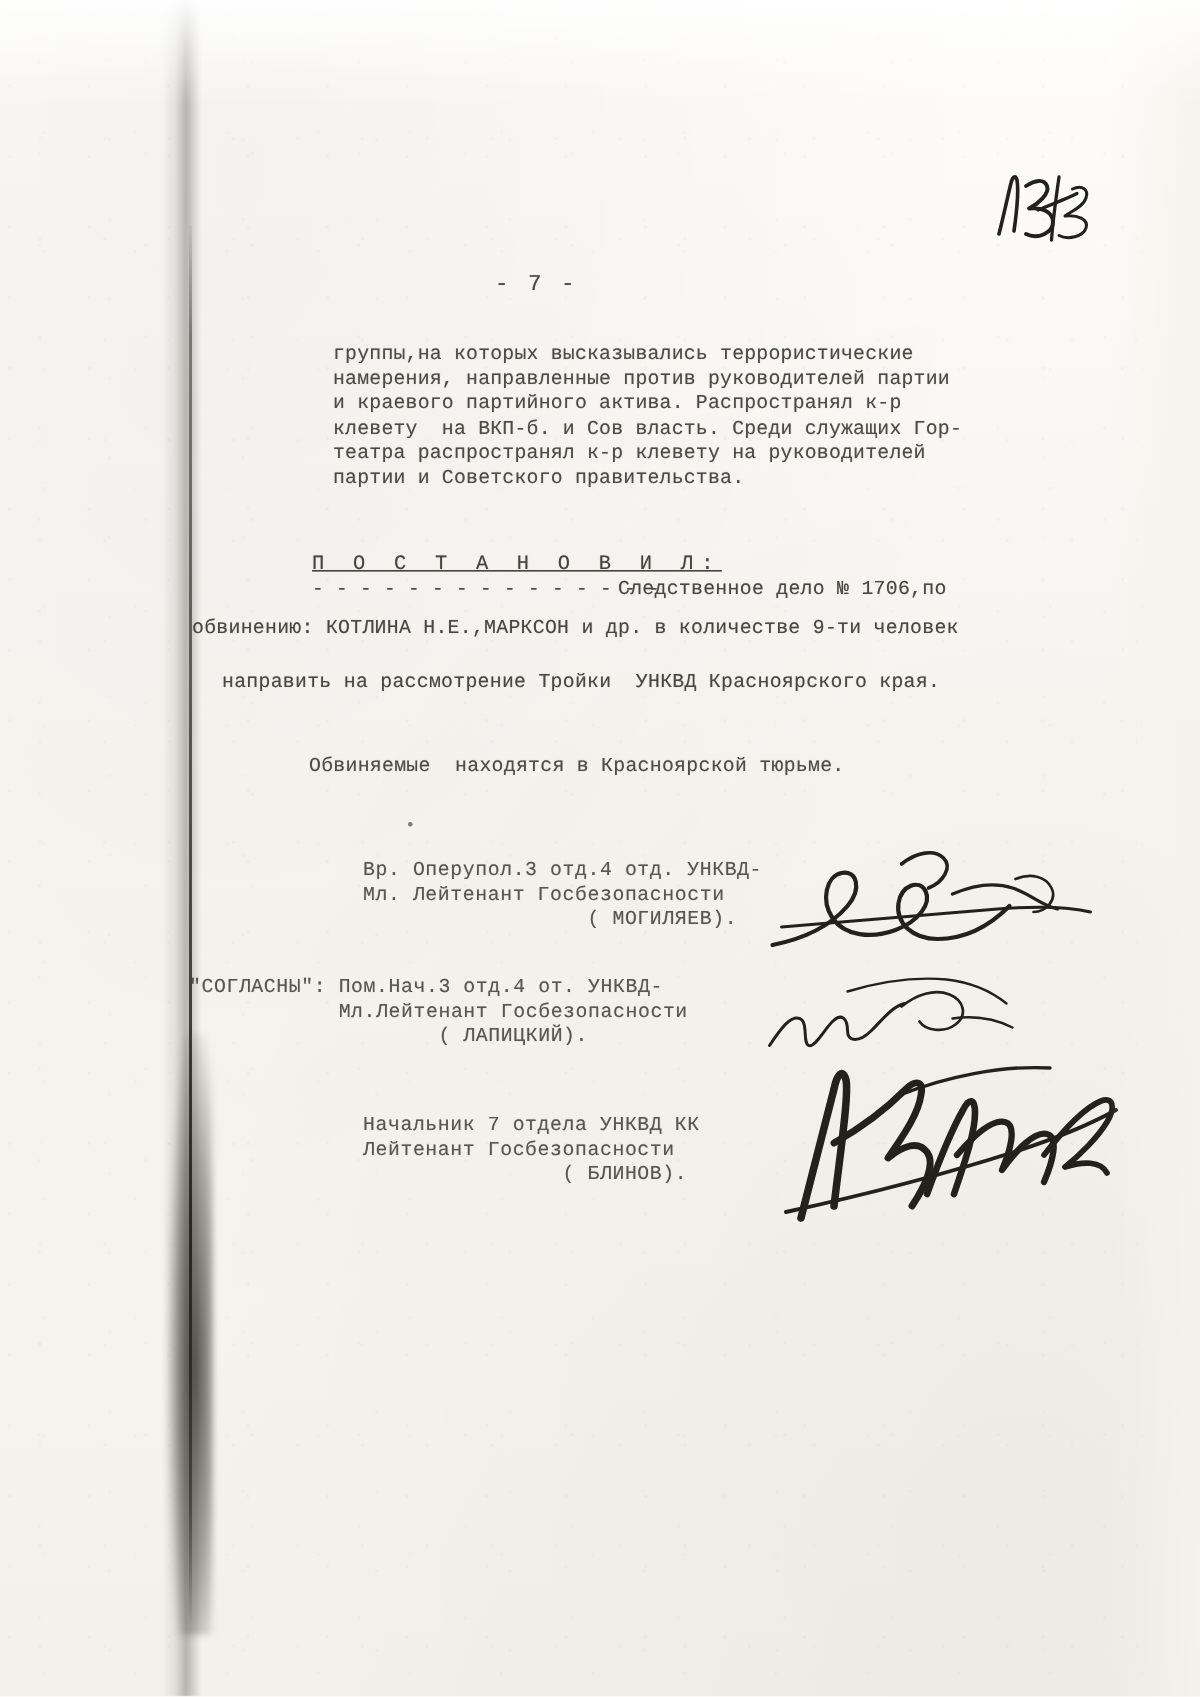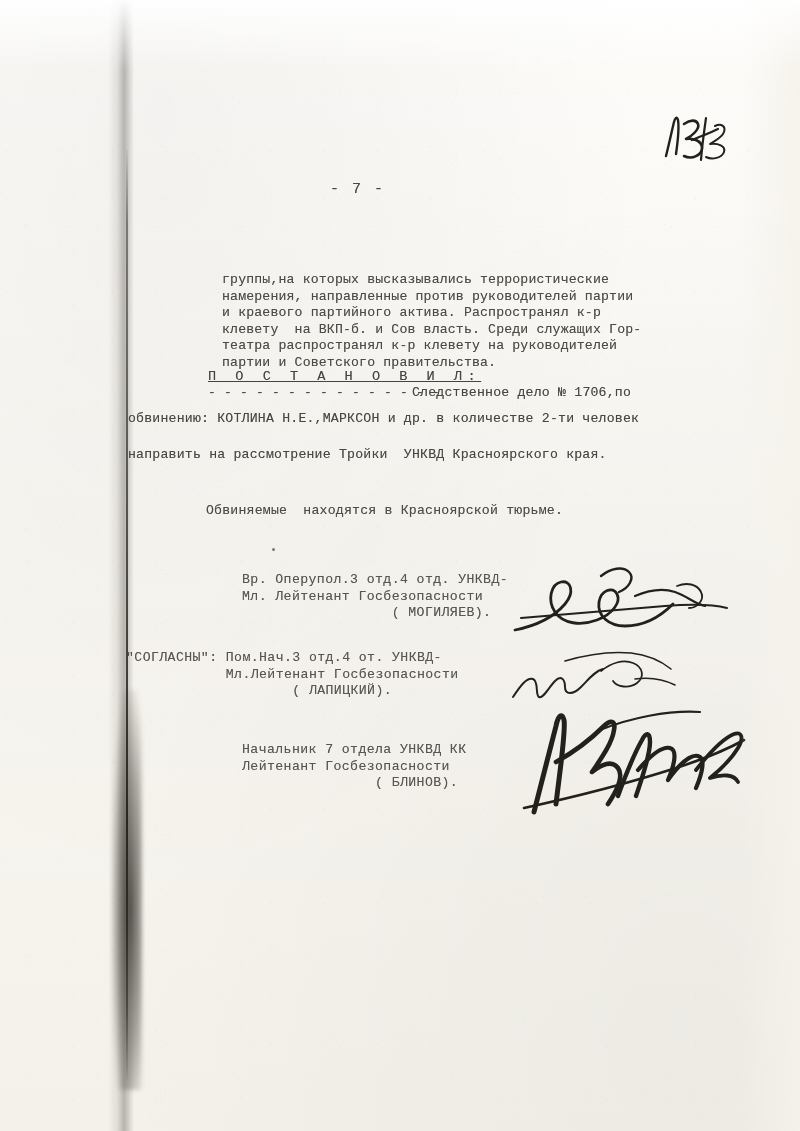--- a/index.html
+++ b/index.html
@@ -122,21 +122,20 @@
     color: #4a4741;
   }
 
   #para-1 {
     left: 222px;
     top: 228px;
     font-size: 13.2px;
     line-height: 16.6px;
     letter-spacing: 0.15px;
     color: #4e4b44;
-    margin-top: 44px;
   }
 
   #resolution-word {
     left: 208px;
     top: 368px;
     font-size: 13.6px;
     letter-spacing: 5.5px;
     color: #47443e;
     text-decoration: underline;
   }
@@ -160,20 +159,21 @@
     font-size: 13.2px;
     letter-spacing: 0.2px;
     color: #4a4741;
   }
   #direct-line {
     left: 128px;
     top: 446px;
     font-size: 13.2px;
     letter-spacing: 0.2px;
     color: #4a4741;
+    padding-left: 20px;
   }
   #prison-line {
     left: 206px;
     top: 502px;
     font-size: 13.2px;
     letter-spacing: 0.2px;
     color: #4f4c45;
     text-align: right;
   }
   .stray-dot {
@@ -248,21 +248,21 @@
   <div class="typed" id="para-1">группы,на которых высказывались террористические
 намерения, направленные против руководителей партии
 и краевого партийного актива. Распространял к-р
 клевету  на ВКП-б. и Сов власть. Среди служащих Гор-
 театра распространял к-р клевету на руководителей
 партии и Советского правительства.</div>
 
   <div class="typed" id="resolution-word">П О С Т А Н О В И Л:</div>
   <div class="typed" id="dash-rule">- - - - - - - - - - - - - - -</div>
   <div class="typed" id="case-line">Следственное дело № 1706,по</div>
-  <div class="typed" id="accused-line">обвинению: КОТЛИНА Н.Е.,МАРКСОН и др. в количестве 2-ти человек</div>
+  <div class="typed" id="accused-line">обвинению: КОТЛИНА Н.Е.,МАРКСОН и др. в количестве 9-ти человек</div>
   <div class="typed" id="direct-line">направить на рассмотрение Тройки  УНКВД Красноярского края.</div>
 
   <div class="typed" id="prison-line">Обвиняемые  находятся в Красноярской тюрьме.</div>
 
   <div class="stray-dot" style="left:272px; top:548px;"></div>
 
   <div class="typed faint" id="sig-block-1">Вр. Оперупол.3 отд.4 отд. УНКВД-
 Мл. Лейтенант Госбезопасности
                   ( МОГИЛЯЕВ).</div>
   <div class="typed faint" id="sig-block-2">"СОГЛАСНЫ": Пом.Нач.3 отд.4 от. УНКВД-

